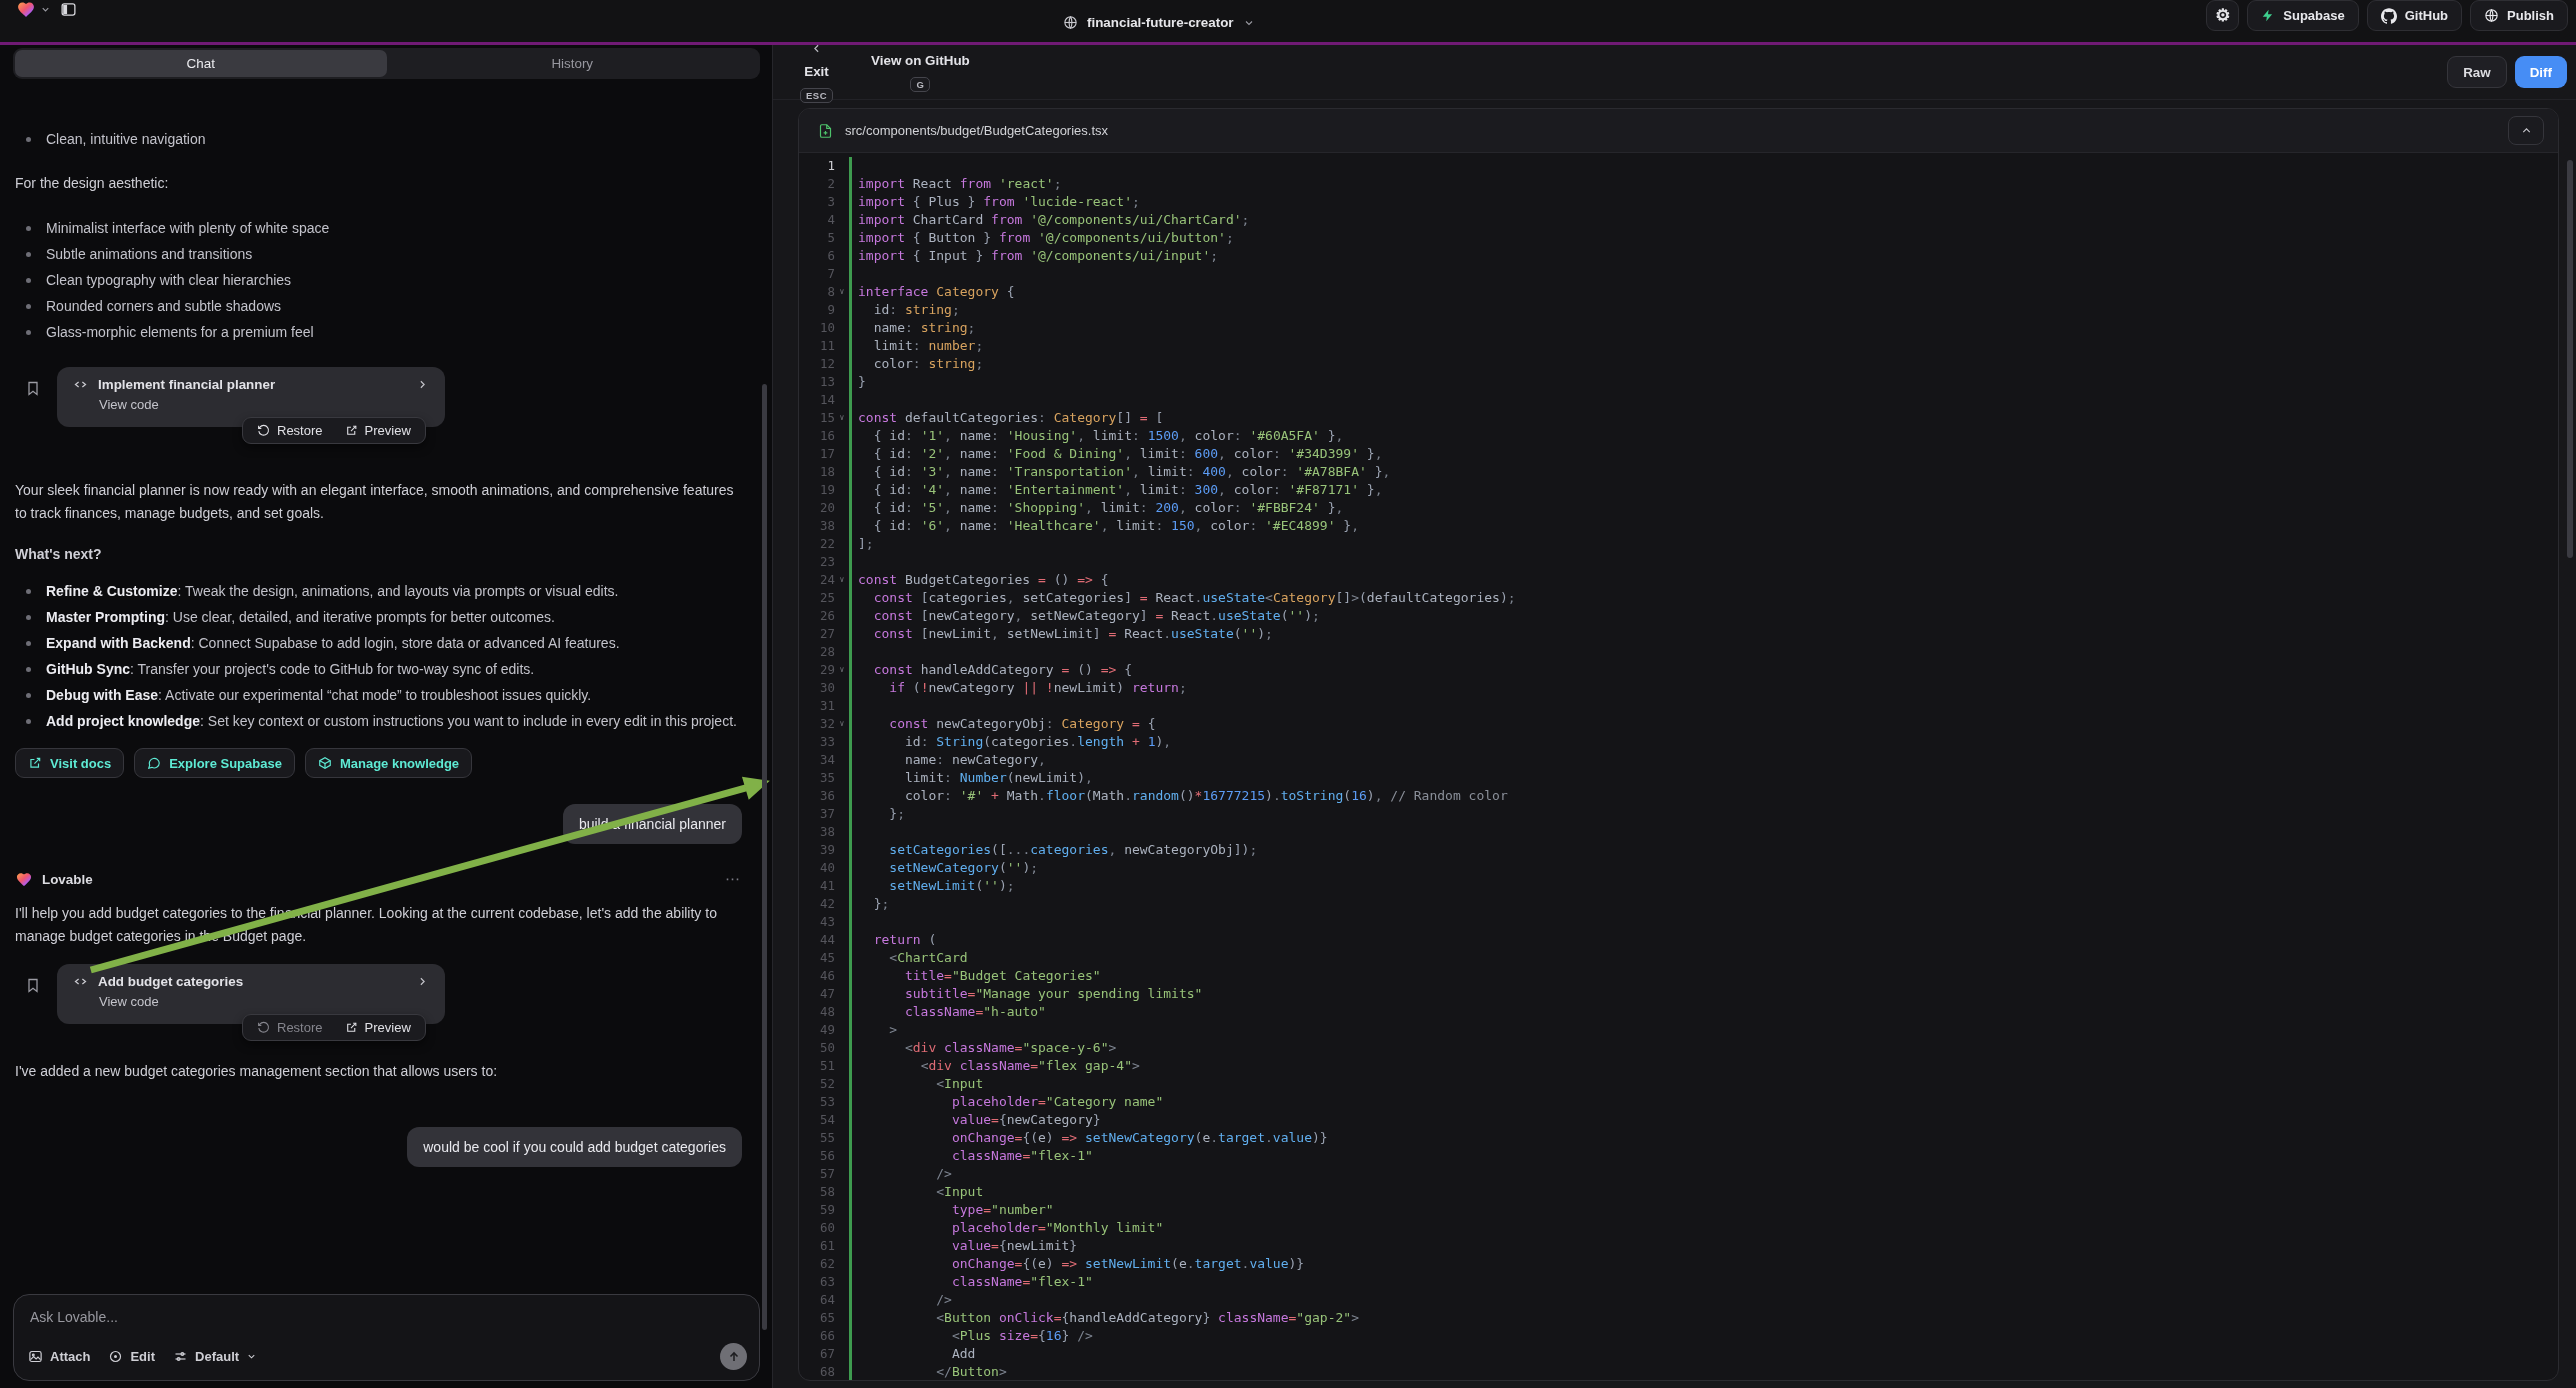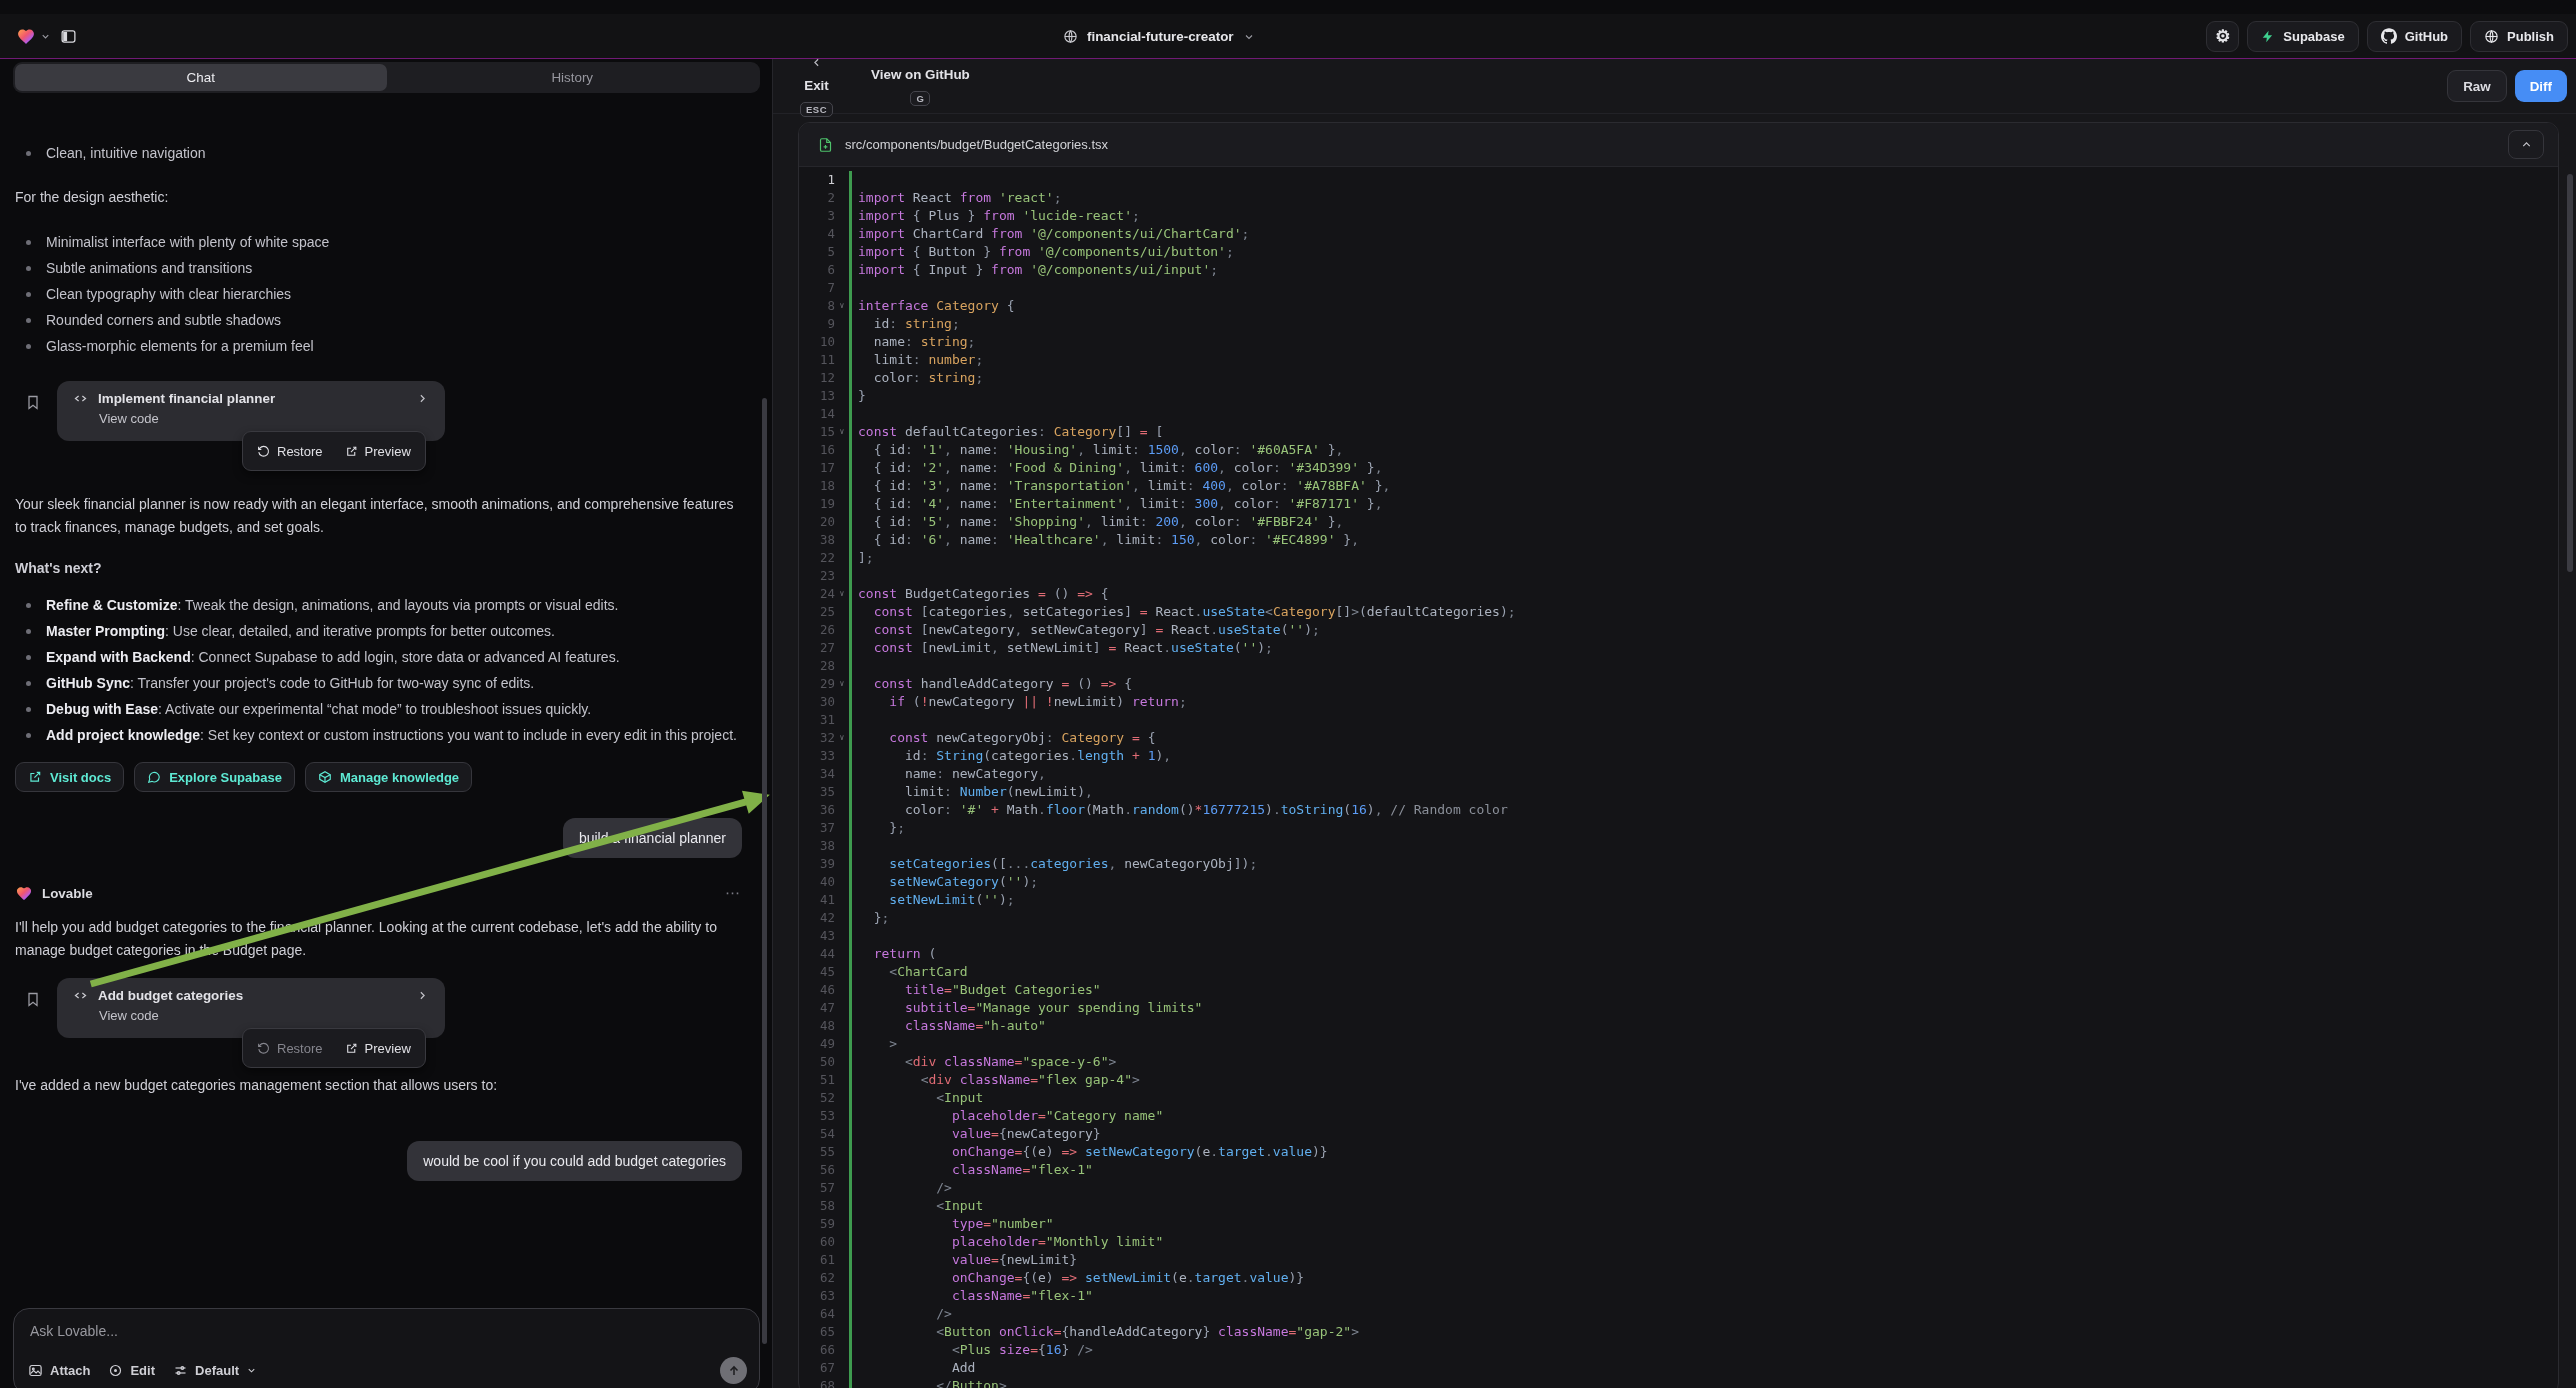--- a/index.html
+++ b/index.html
@@ -1,21 +1,21 @@
 <!DOCTYPE html>
 <html><head>
 <meta charset="utf-8">
 <style>
   *{margin:0;padding:0;box-sizing:border-box;}
   html,body{background:#0c0c0e;}
   .app{position:relative;width:2576px;height:1388px;overflow:hidden;
        font-family:"Liberation Sans",sans-serif;color:#d6d6db;background:#0c0c0e;}
 
   
-  .topbar{position:relative;height:45px;display:flex;align-items:center;background:#121214;border-bottom:1px solid #701a75;margin-top:14px;}
+  .topbar{position:relative;height:45px;display:flex;align-items:flex-start;background:#121214;border-bottom:3px solid #701a75;}
   .tb-left{display:flex;align-items:center;gap:9px;padding-left:16px;}
   .logo-wrap{display:flex;align-items:center;gap:4px;}
   .tb-center{position:absolute;left:1063px;top:0;height:45px;display:flex;align-items:center;gap:9px;}
   .tb-title{font-size:13.4px;color:#e6e6ea;font-weight:700;}
   .tb-right{margin-left:auto;display:flex;align-items:center;gap:8px;padding-right:8px;}
   .tb-btn{display:flex;align-items:center;gap:8px;height:31px;padding:0 13px;border:1px solid #2e2e33;
           border-radius:9px;background:#1a1a1e;color:#e8e8ec;font-size:13px;font-weight:600;}
   .tb-btn.icon-only{width:33px;justify-content:center;padding:0;font-size:17px;color:#e2e2e6;}
   .muted-ic{color:#9a9aa2;}
 
@@ -46,21 +46,21 @@
   .outro-list{margin-top:15px;}
 
   
   .card-wrap{position:relative;margin-top:22px;height:88px;}
   .card-wrap.second{margin-top:16px;}
   .bookmark{position:absolute;left:10px;top:12px;color:#9c9ca4;}
   .vcard{position:absolute;left:42px;top:0;width:388px;height:60px;background:#2c2c31;border-radius:12px;padding:10px 16px 0 16px;}
   .vcard-row1{display:flex;align-items:center;gap:10px;color:#e2e2e7;font-size:13.4px;font-weight:600;}
   .vcard-row1 .grow{flex:1;}
   .vcard-link{margin-left:26px;margin-top:5px;font-size:13px;color:#c4c4cb;}
-  .pillbar{position:absolute;left:227px;top:50px;display:flex;align-items:center;gap:22px;height:40px;padding:0 14px;
+  .pillbar{position:absolute;left:227px;top:50px;display:flex;align-items:center;gap:22px;height:27px;padding:0 14px;
            background:#1b1b1f;border:1px solid #39393f;border-radius:9px;box-shadow:0 4px 10px rgba(0,0,0,.45);}
   .pill-item{display:flex;align-items:center;gap:7px;font-size:13px;color:#e0e0e5;}
   .pill-item.dim{color:#85858d;}
   .ic{display:inline-flex;flex:none;}
 
   
   .qactions{margin-top:14px;display:flex;gap:10px;}
   .qbtn{display:flex;align-items:center;gap:8px;height:30px;padding:0 12px;background:#19191d;border:1px solid #36363c;
         border-radius:9px;color:#5eead4;font-size:13px;font-weight:600;}
 

